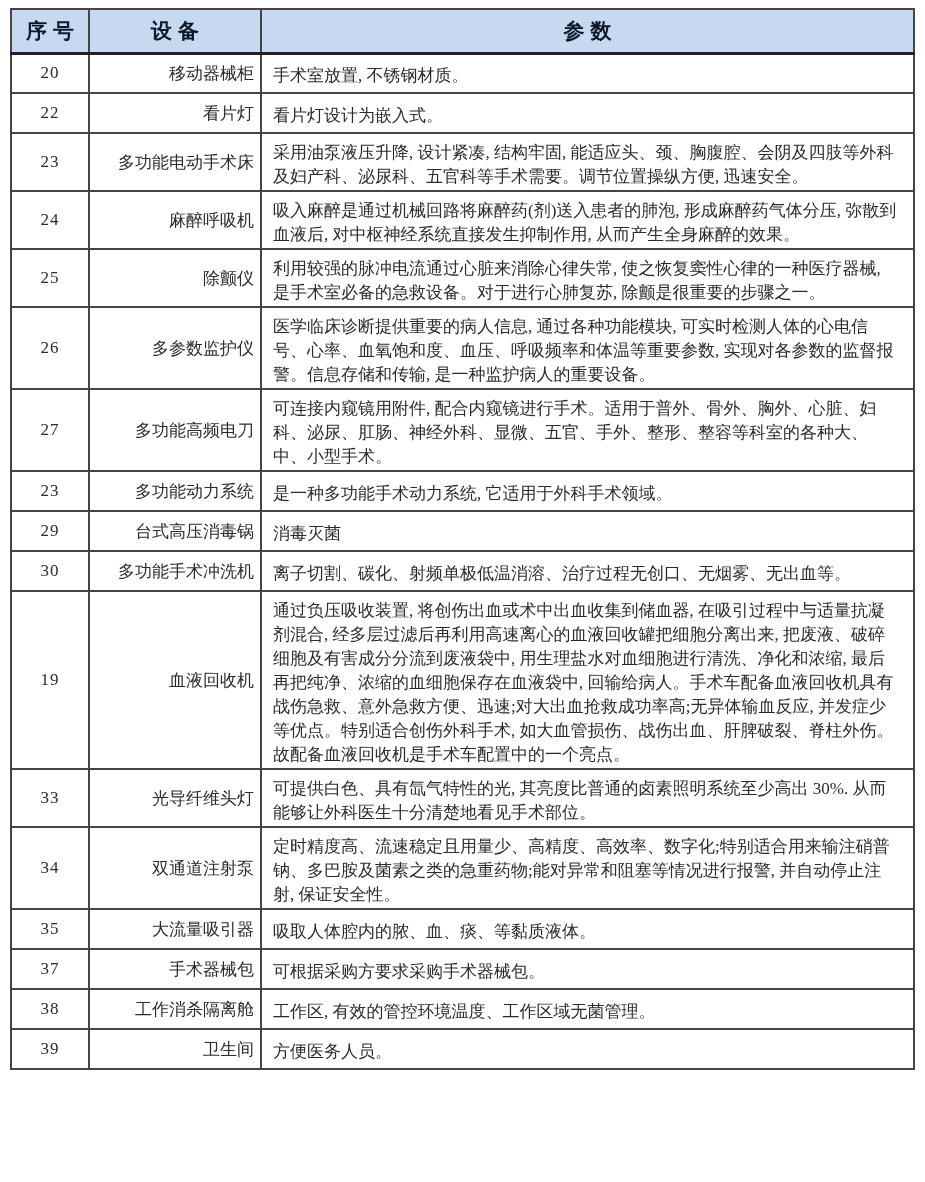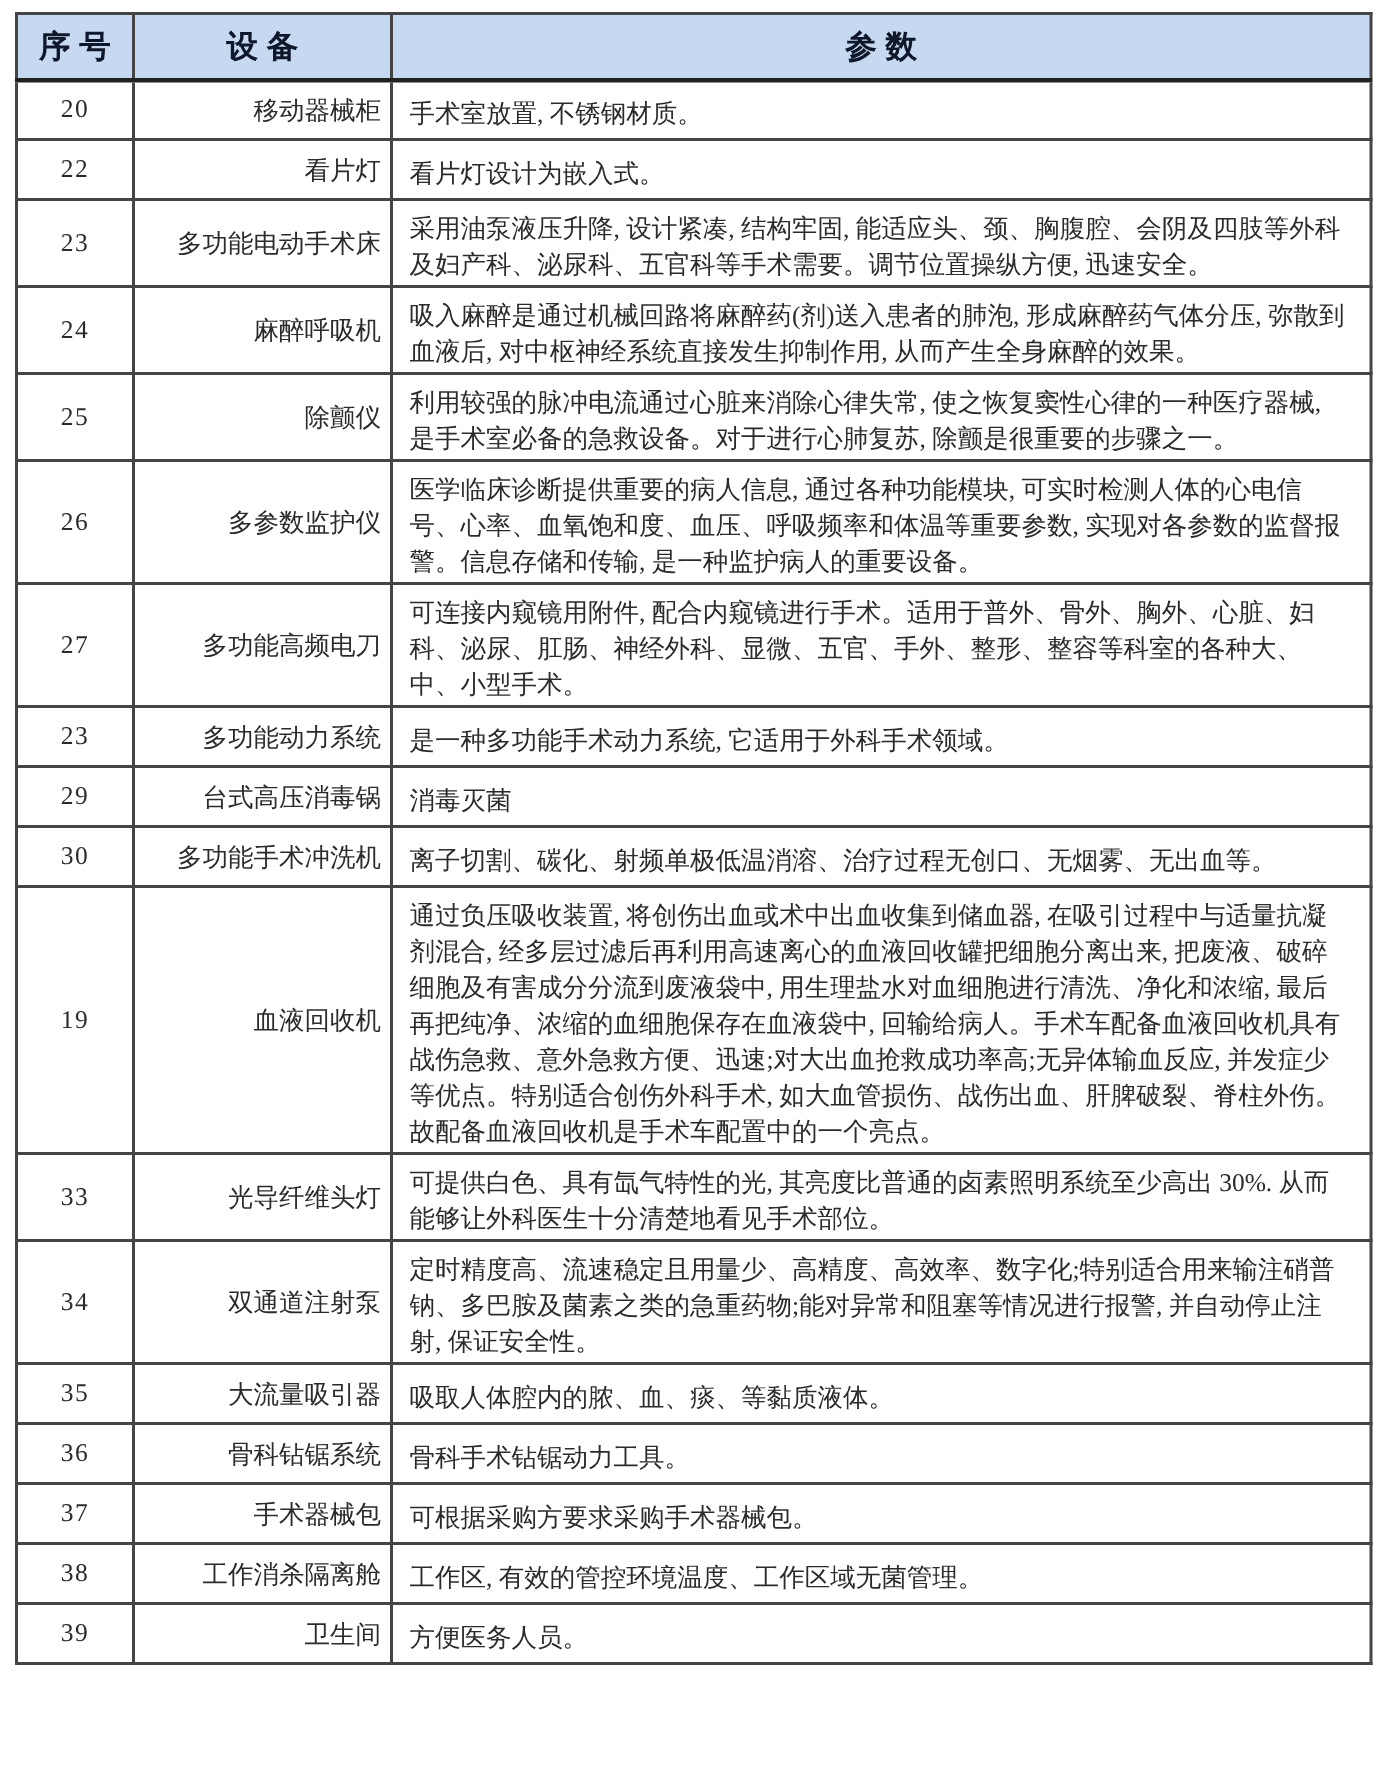--- a/index.html
+++ b/index.html
@@ -245,31 +245,20 @@
       <span>35</span>
     </td>
     <td class="c-device">
       <span>大流量吸引器</span>
     </td>
     <td class="c-params">
       <span>吸取人体腔内的脓、血、痰、等黏质液体。</span>
     </td>
   </tr>
 
-  <tr>
-    <td class="c-index">
-      <span>36</span>
-    </td>
-    <td class="c-device">
-      <span>骨科钻锯系统</span>
-    </td>
-    <td class="c-params">
-      <span>骨科手术钻锯动力工具。</span>
-    </td>
-  </tr>
 
   <tr>
     <td class="c-index">
       <span>37</span>
     </td>
     <td class="c-device">
       <span>手术器械包</span>
     </td>
     <td class="c-params">
       <span>可根据采购方要求采购手术器械包。</span>

